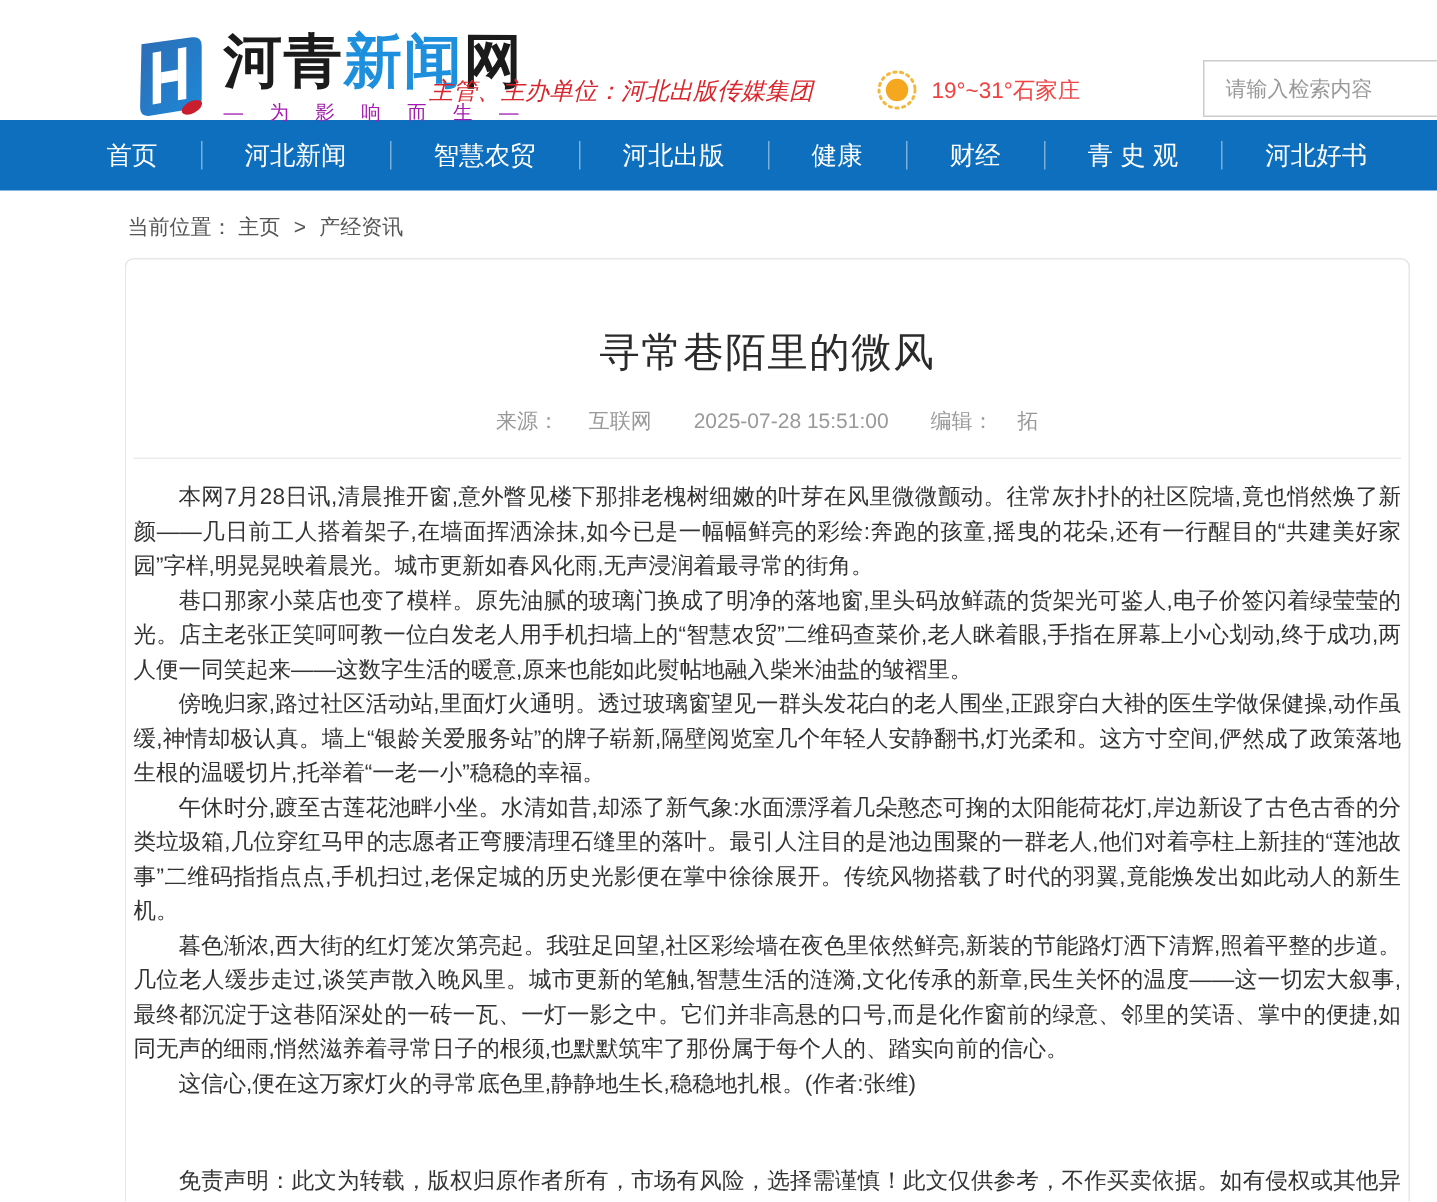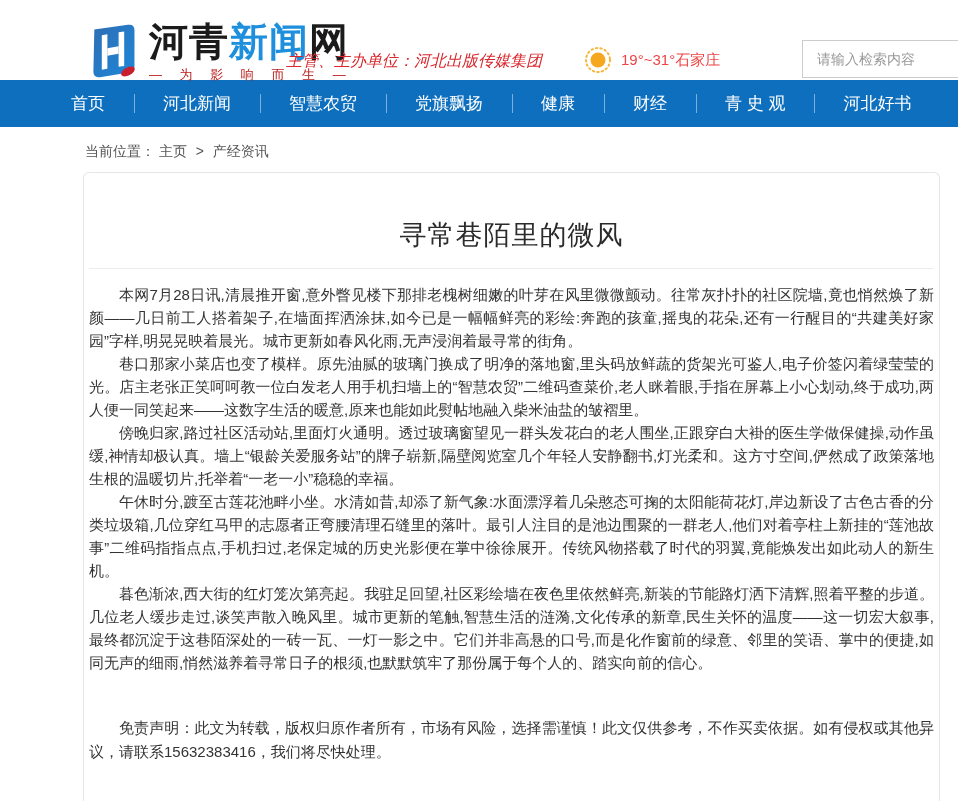--- a/index.html
+++ b/index.html
@@ -13,21 +13,21 @@
   .top-cut.big{left:84px;width:304px;}
   .top-cut.small{left:497px;width:36px;}
 
   
   .header{position:relative;height:80px;background:#fff;}
   .logo{position:absolute;left:85px;top:22px;display:flex;align-items:flex-start;text-decoration:none;cursor:pointer;}
   .logo-icon{width:56px;height:58px;margin-right:8px;flex:0 0 auto;}
   .logo-textwrap{display:flex;flex-direction:column;}
   .logo-title{font-size:39px;font-weight:bold;line-height:40px;letter-spacing:1px;color:#1b1b1b;white-space:nowrap;}
   .logo-title .blue{color:#1e8fdc;}
-  .logo-tagline{margin-top:4px;font-size:13px;color:#b91c1c;letter-spacing:7px;white-space:nowrap;}
+  .logo-tagline{margin-top:4px;font-size:13px;color:#a21caf;letter-spacing:7px;white-space:nowrap;}
   .sponsor{position:absolute;left:286px;top:51px;font-size:16px;color:#d9262c;white-space:nowrap;font-style:italic;}
   .weather{position:absolute;left:584px;top:46px;display:flex;align-items:center;font-size:15px;color:#ef4444;}
   .weather svg{margin-right:9px;}
   .search-box{position:absolute;left:802px;top:40px;width:230px;height:36px;border:1px solid #ccc;background:#fff;display:flex;align-items:center;}
   .search-box input{border:none;outline:none;width:100%;height:100%;padding:0 14px;font-size:14px;color:#333;font-family:inherit;background:transparent;}
   .search-box input::placeholder{color:#999;}
 
   
   .nav{height:47px;background:#0d6fbd;display:flex;align-items:stretch;padding-left:42px;white-space:nowrap;overflow:hidden;}
   .nav-item{position:relative;color:#fff;font-size:17px;line-height:47px;padding:0 29px;text-decoration:none;cursor:pointer;}
@@ -98,21 +98,21 @@
 </div>
 
 <div class="nav">
 
     <a class="nav-item">首页</a>
 
     <a class="nav-item">河北新闻</a>
 
     <a class="nav-item">智慧农贸</a>
 
-    <a class="nav-item">党旗飘扬</a>
+    <a class="nav-item">河北出版</a>
 
     <a class="nav-item">健康</a>
 
     <a class="nav-item">财经</a>
 
     <a class="nav-item">青 史 观</a>
 
     <a class="nav-item">河北好书</a>
 
   </div>
@@ -120,31 +120,37 @@
 <div class="breadcrumb">
   <span>当前位置：</span>
   <a>主页</a>
   <span class="sep">&gt;</span>
   <a>产经资讯</a>
 </div>
 
 <div class="content-box">
   <h1 class="article-title">寻常巷陌里的微风</h1>
 
+  <div class="article-meta">
+    <span><span>来源：</span> <span>互联网</span></span>
+    <span>2025-07-28 15:51:00</span>
+    <span><span>编辑：</span><span>拓</span></span>
+  </div>
 
   <hr class="meta-rule">
 
   <div class="article-body">
 
       <p>本网7月28日讯,清晨推开窗,意外瞥见楼下那排老槐树细嫩的叶芽在风里微微颤动。往常灰扑扑的社区院墙,竟也悄然焕了新颜——几日前工人搭着架子,在墙面挥洒涂抹,如今已是一幅幅鲜亮的彩绘:奔跑的孩童,摇曳的花朵,还有一行醒目的“共建美好家园”字样,明晃晃映着晨光。城市更新如春风化雨,无声浸润着最寻常的街角。</p>
 
       <p>巷口那家小菜店也变了模样。原先油腻的玻璃门换成了明净的落地窗,里头码放鲜蔬的货架光可鉴人,电子价签闪着绿莹莹的光。店主老张正笑呵呵教一位白发老人用手机扫墙上的“智慧农贸”二维码查菜价,老人眯着眼,手指在屏幕上小心划动,终于成功,两人便一同笑起来——这数字生活的暖意,原来也能如此熨帖地融入柴米油盐的皱褶里。</p>
 
       <p>傍晚归家,路过社区活动站,里面灯火通明。透过玻璃窗望见一群头发花白的老人围坐,正跟穿白大褂的医生学做保健操,动作虽缓,神情却极认真。墙上“银龄关爱服务站”的牌子崭新,隔壁阅览室几个年轻人安静翻书,灯光柔和。这方寸空间,俨然成了政策落地生根的温暖切片,托举着“一老一小”稳稳的幸福。</p>
 
       <p>午休时分,踱至古莲花池畔小坐。水清如昔,却添了新气象:水面漂浮着几朵憨态可掬的太阳能荷花灯,岸边新设了古色古香的分类垃圾箱,几位穿红马甲的志愿者正弯腰清理石缝里的落叶。最引人注目的是池边围聚的一群老人,他们对着亭柱上新挂的“莲池故事”二维码指指点点,手机扫过,老保定城的历史光影便在掌中徐徐展开。传统风物搭载了时代的羽翼,竟能焕发出如此动人的新生机。</p>
 
       <p>暮色渐浓,西大街的红灯笼次第亮起。我驻足回望,社区彩绘墙在夜色里依然鲜亮,新装的节能路灯洒下清辉,照着平整的步道。几位老人缓步走过,谈笑声散入晚风里。城市更新的笔触,智慧生活的涟漪,文化传承的新章,民生关怀的温度——这一切宏大叙事,最终都沉淀于这巷陌深处的一砖一瓦、一灯一影之中。它们并非高悬的口号,而是化作窗前的绿意、邻里的笑语、掌中的便捷,如同无声的细雨,悄然滋养着寻常日子的根须,也默默筑牢了那份属于每个人的、踏实向前的信心。</p>
 
+      <p>这信心,便在这万家灯火的寻常底色里,静静地生长,稳稳地扎根。(作者:张维)</p>
     </div>
 
   <p class="disclaimer">免责声明：此文为转载，版权归原作者所有，市场有风险，选择需谨慎！此文仅供参考，不作买卖依据。如有侵权或其他异议，请联系15632383416，我们将尽快处理。</p>
 </div>
 
 </body></html>

